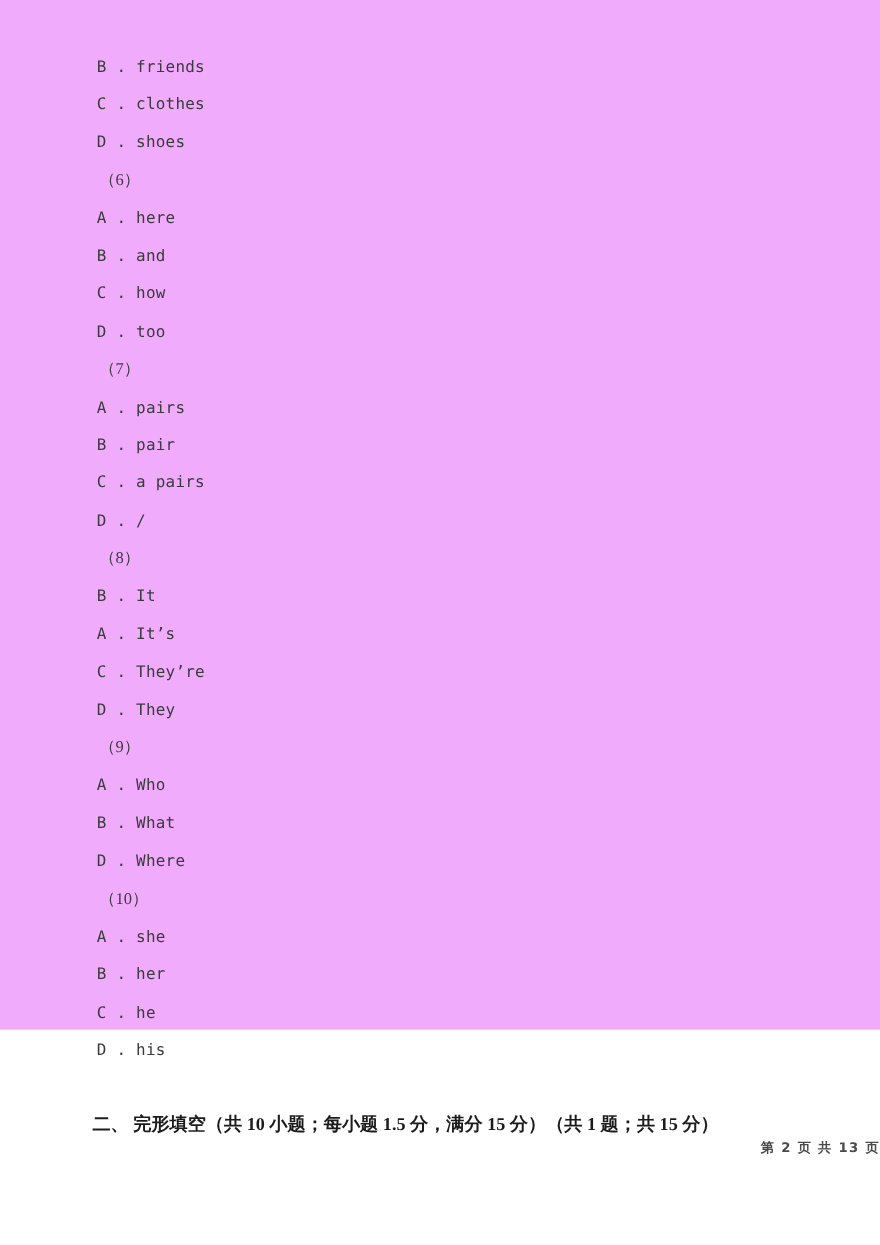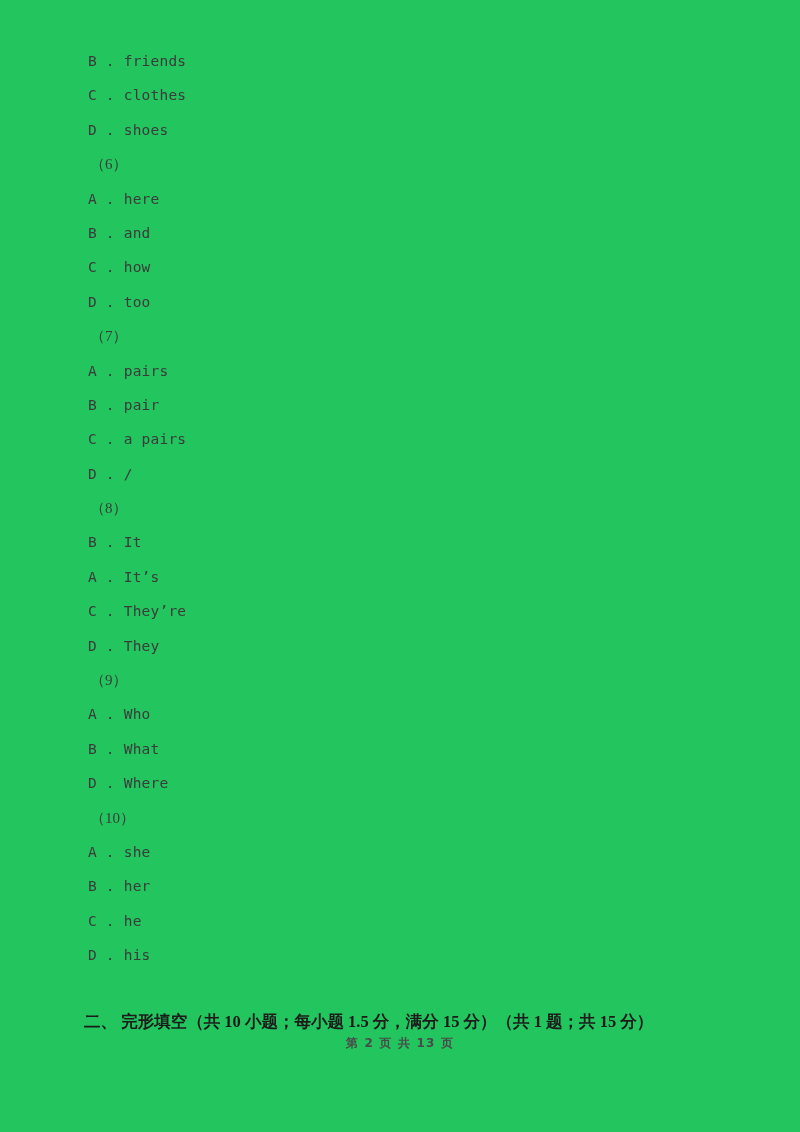--- a/index.html
+++ b/index.html
@@ -15,22 +15,22 @@
     font-family: "Liberation Serif", "DejaVu Serif", serif;
     color: #3a3a3a;
     -webkit-font-smoothing: antialiased;
   }
 
   #page {
     position: absolute;
     left: 0;
     top: 0;
     width: 800px;
-    height: 1132px;
-    background: #22c55e;
+    height: 936px;
+    background: #f0abfc;
   }
 
   
   #content {
     position: absolute;
     left: 0;
     top: 44px;
     width: 800px;
   }
 
@@ -71,21 +71,21 @@
     white-space: pre;
     line-height: 26px;
   }
 
   
   #page-footer {
     position: absolute;
     left: 0;
     top: 1034px;
     width: 800px;
-    text-align: center;
+    text-align: right;
     font-family: "DejaVu Sans", "Liberation Sans", sans-serif;
     font-size: 12px;
     font-weight: bold;
     color: #4a4a4a;
     letter-spacing: 1.2px;
     white-space: pre;
     line-height: 18px;
   }
 </style>
 </head>

